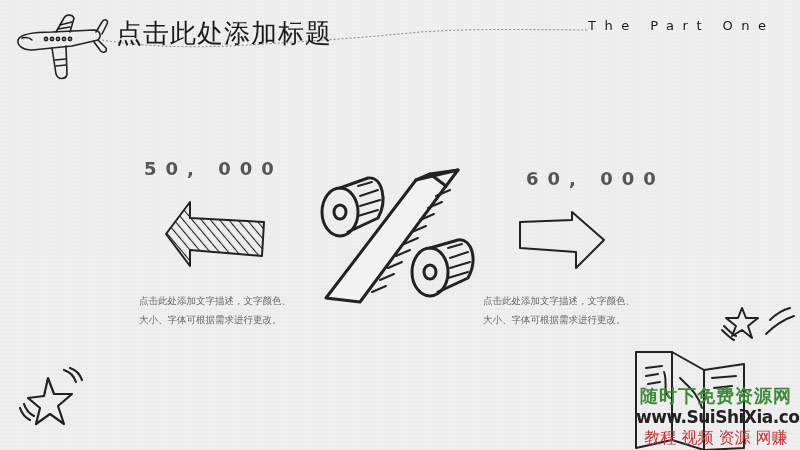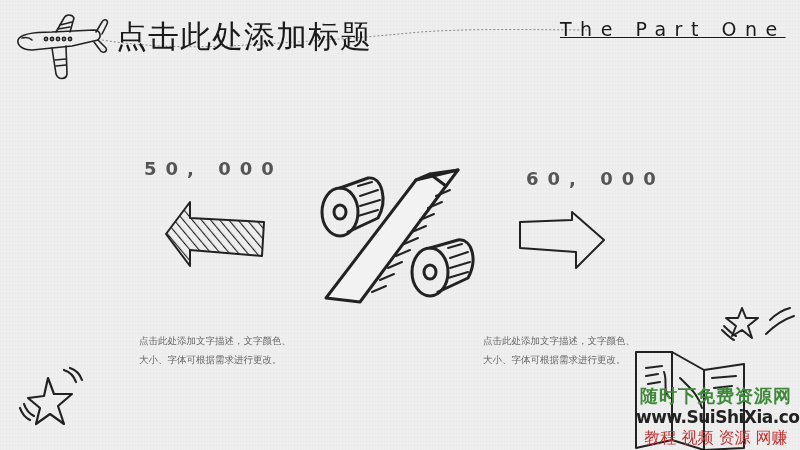--- a/index.html
+++ b/index.html
@@ -7,39 +7,37 @@
     width:800px; height:450px; overflow:hidden; position:relative;
     background:#efefef;
     background-image:
       repeating-linear-gradient(90deg, rgba(0,0,0,0.012) 0 1px, transparent 1px 3px),
       repeating-linear-gradient(0deg, rgba(0,0,0,0.012) 0 1px, transparent 1px 4px);
     font-family:"Liberation Sans","DejaVu Sans",sans-serif;
     color:#333;
   }
   .abs { position:absolute; }
   .title {
-    left:116px; top:16px; font-size:31px; color:#1a1a1a; letter-spacing:1px;
+    left:116px; top:16px; font-size:26px; color:#1a1a1a; letter-spacing:1px;
     font-family:"DejaVu Sans",sans-serif;
   }
   .part {
-    left:560px; top:18px; font-size:19px; letter-spacing:8.5px; color:#1a1a1a;
+    left:588px; top:18px; font-size:13px; letter-spacing:8.5px; color:#1a1a1a;
     font-family:"DejaVu Sans",sans-serif;
-    text-decoration:underline;
   }
   .num {
     font-size:18px; font-weight:bold; letter-spacing:9px; color:#555;
     font-family:"DejaVu Sans",sans-serif;
     margin-left:14px;
   }
   .num-left { left:130px; top:158px; }
   .num-right { left:512px; top:168px;text-align:center; }
   .desc {
     font-size:9.5px; line-height:19px; color:#666; width:190px;
     font-family:"DejaVu Sans",sans-serif;
-    margin-top:40px;
   }
   .desc-left { left:139px; top:291px; }
   .desc-right { left:483px; top:291px; }
   .wm { left:636px; top:385px; width:160px; text-align:center; }
   .wm1 { font-size:18px; font-weight:bold; color:#3f8a3a; letter-spacing:1px; line-height:22px; }
   .wm2 { font-size:17px; font-weight:bold; color:#222; line-height:20px; font-family:"DejaVu Sans",sans-serif; letter-spacing:-0.5px; }
   .wm3 { font-size:16px; font-weight:normal; color:#c83232; line-height:22px; font-family:"DejaVu Serif",serif; }
   svg { position:absolute; overflow:visible; }
 </style>
 </head>

